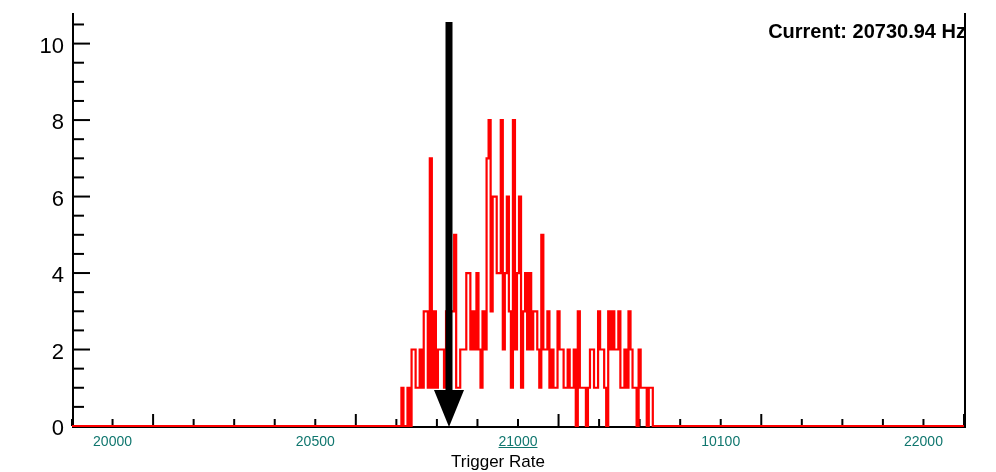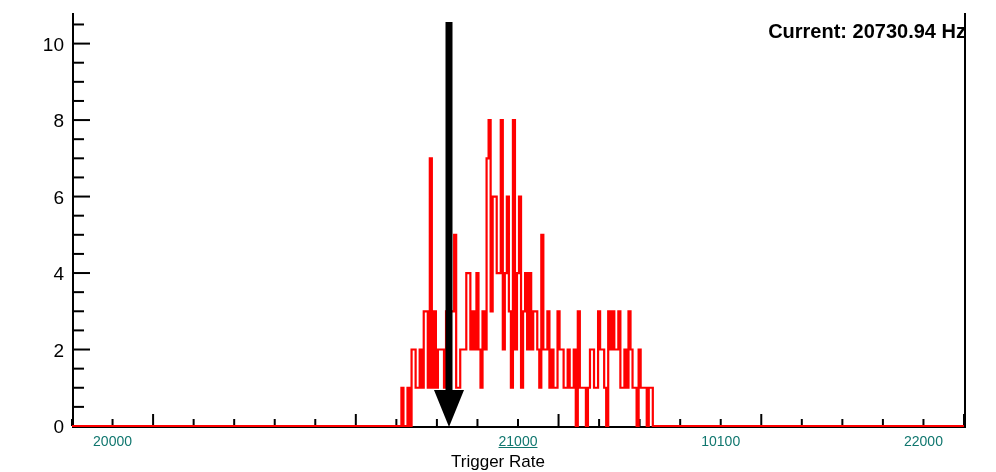--- a/index.html
+++ b/index.html
@@ -3,21 +3,21 @@
 <meta charset="utf-8">
 <style>
   html,body{margin:0;padding:0;background:#ffffff;}
   body{width:996px;height:472px;overflow:hidden;
        font-family:"Liberation Sans", sans-serif;}
   #root{position:relative;width:996px;height:472px;background:#ffffff;}
 
   
   .axis-line{position:absolute;background:#000;}
 
-  .ylabel-txt{position:absolute;font-size:19px;color:#000;text-align:right;
+  .ylabel-txt{position:absolute;font-size:22px;color:#000;text-align:right;
               line-height:1;white-space:nowrap;}
   .xlabel-txt{position:absolute;font-size:14px;color:#0f766e;
               line-height:1;white-space:nowrap;}
 
   #axis-title-x{position:absolute;font-size:17px;color:#000;
                 text-align:center;width:100%;left:0;}
 
   #stat-title{position:absolute;font-size:20px;font-weight:bold;color:#000;
               white-space:nowrap;letter-spacing:0px;}
 
@@ -87,20 +87,21 @@
     </svg>
 
   <svg id="marker-arrow" width="40" height="412" style="left: 429.454px; top: 22px;">
       <line x1="20" y1="0" x2="20" y2="372" stroke="#000000" stroke-width="7"></line>
       <polygon points="5,368 35,368 20,405" fill="#000000"></polygon>
     </svg>
 
   <div id="axis-title-x" style="top:452px;">Trigger Rate</div>
 
 <div class="xlabel-txt" style="left: 93.0909px; width: 120px; top: 434px;">20000</div>
+    <div class="xlabel-txt" style="left: 295.818px; width: 120px; top: 434px;">20500</div>
     <div class="xlabel-txt" style="left: 498.545px; width: 120px; top: 434px; text-decoration: underline;">21000</div>
     <div class="xlabel-txt" style="left: 701.273px; width: 120px; top: 434px;">10100</div>
     <div class="xlabel-txt" style="left: 904px; width: 120px; top: 434px;">22000</div>
     <div class="ylabel-txt" style="left: 20px; width: 44px; top: 417px;">0</div>
     <div class="ylabel-txt" style="left: 20px; width: 44px; top: 340.519px;">2</div>
     <div class="ylabel-txt" style="left: 20px; width: 44px; top: 264.037px;">4</div>
     <div class="ylabel-txt" style="left: 20px; width: 44px; top: 187.556px;">6</div>
     <div class="ylabel-txt" style="left: 20px; width: 44px; top: 111.074px;">8</div>
     <div class="ylabel-txt" style="left: 20px; width: 44px; top: 34.5926px;">10</div>
   </div>

